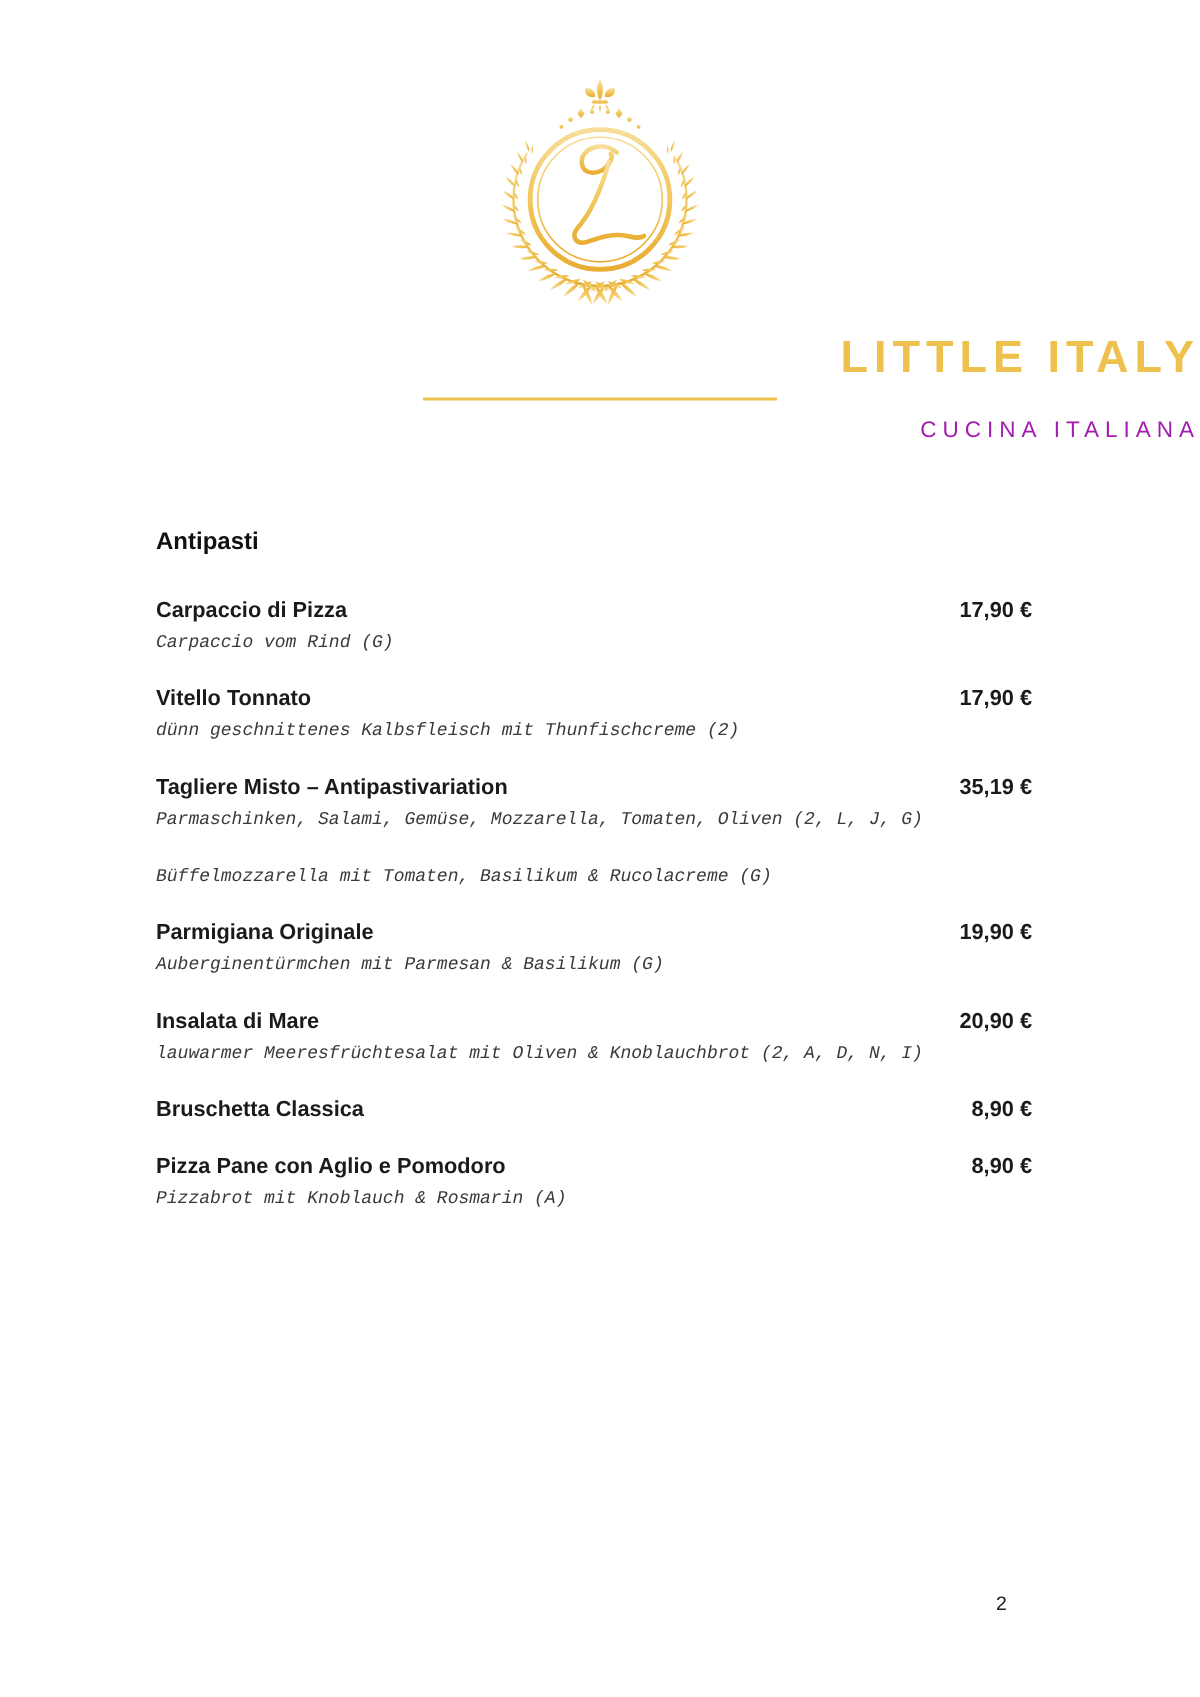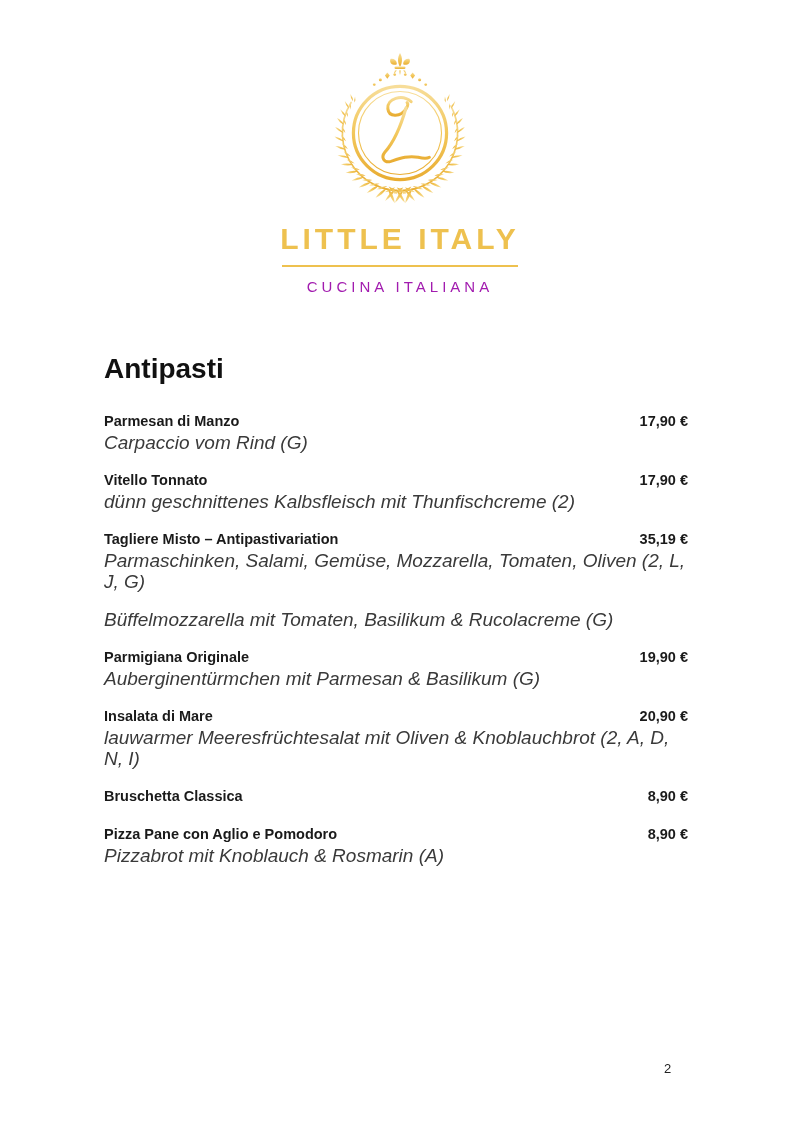--- a/index.html
+++ b/index.html
@@ -10,21 +10,21 @@
     background: #ffffff;
     font-family: "Liberation Sans", sans-serif;
     overflow: hidden;
   }
   
   .logo-block {
     position: absolute;
     top: 50px;
     left: 0;
     width: 100%;
-    text-align: center;
+    text-align: right;
   }
   .logo-block svg { display: block; margin: 0 auto; }
   .brand-title {
     margin-top: 10px;
     font-size: 30px;
     font-weight: 700;
     letter-spacing: 4px;
     color: #eec14f;
     white-space: nowrap;
   }
@@ -43,34 +43,34 @@
   }
   
   .menu {
     position: absolute;
     left: 104px;
     top: 353px;
     width: 584px;
   }
   .section-title {
     margin: 0 0 26px 0;
-    font-size: 28px;
+    font-size: 16px;
     font-weight: 700;
     color: #111111;
   }
   .item { margin-bottom: 17px; }
   .item .row {
     display: flex;
     justify-content: space-between;
     align-items: baseline;
     line-height: 21px;
   }
   .item .name  { font-size: 14.5px; font-weight: 700; color: #1a1a1a; }
   .item .price { font-size: 14.5px; font-weight: 700; color: #1a1a1a; white-space: nowrap; margin-left: 16px; text-align: center; }
-  .item .desc  { font-size: 19px; font-style: italic; line-height: 21px; color: #3a3a3a; }
+  .item .desc  { font-size: 12px; font-style: italic; line-height: 21px; color: #3a3a3a; font-family: Liberation Mono, monospace; }
   
   .page-number {
     position: absolute;
     left: 664px;
     top: 1061px;
     font-size: 13px;
     color: #222222;
   }
 </style>
 </head>
@@ -197,21 +197,21 @@
     <div class="brand-title">LITTLE ITALY</div>
     <div class="brand-rule"></div>
     <div class="brand-subtitle">CUCINA ITALIANA</div>
   </header>
 
   <main class="menu">
     <h1 class="section-title">Antipasti</h1>
     <div id="menu-items">
   <div class="item">
     <div class="row">
-      <span class="name">Parmesan di Manzo</span>
+      <span class="name">Carpaccio di Pizza</span>
       <span class="price">17,90 €</span>
     </div>
     <div class="desc">Carpaccio vom Rind (G)</div>
   </div>
 
   <div class="item">
     <div class="row">
       <span class="name">Vitello Tonnato</span>
       <span class="price">17,90 €</span>
     </div>

